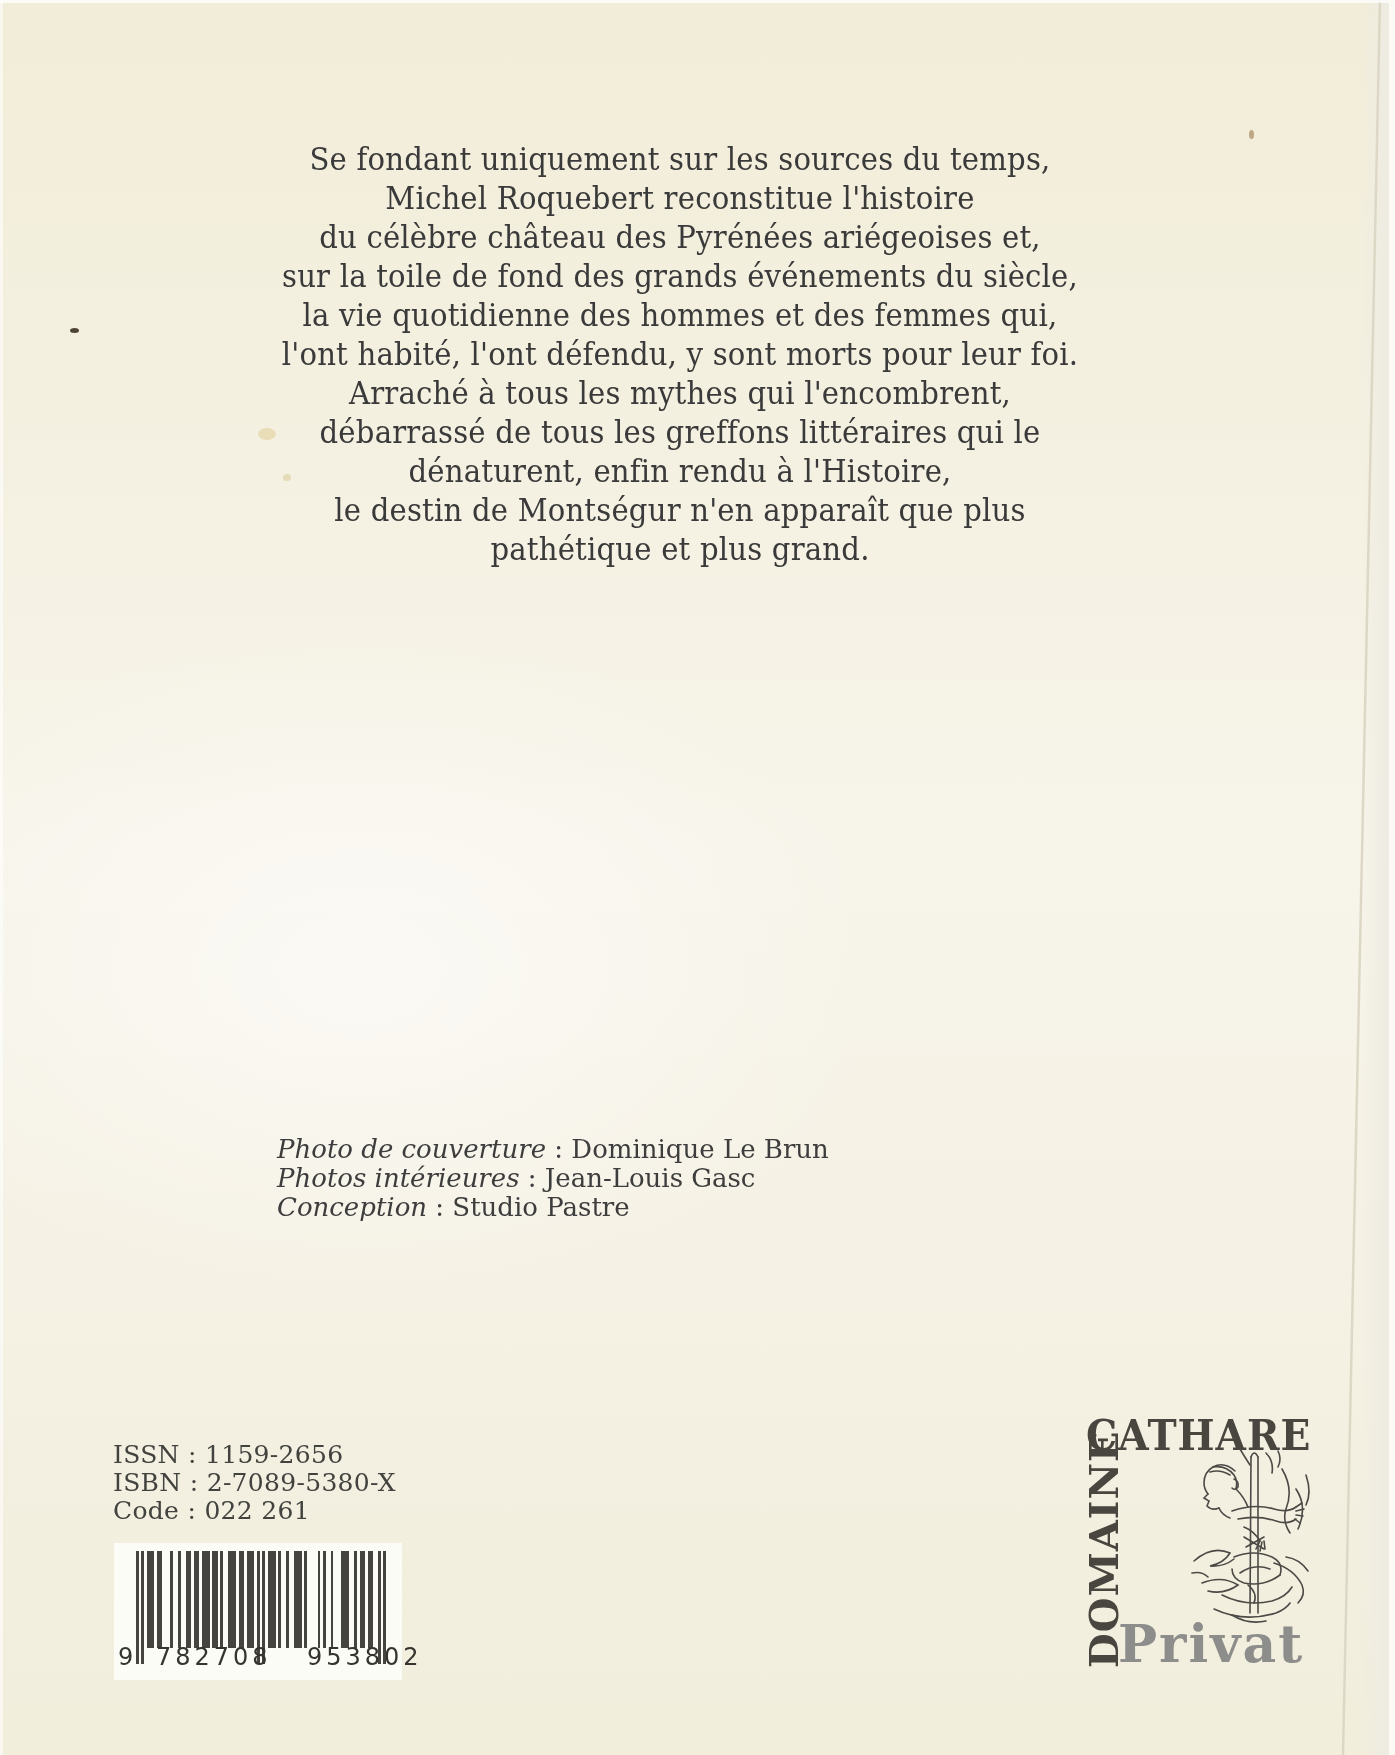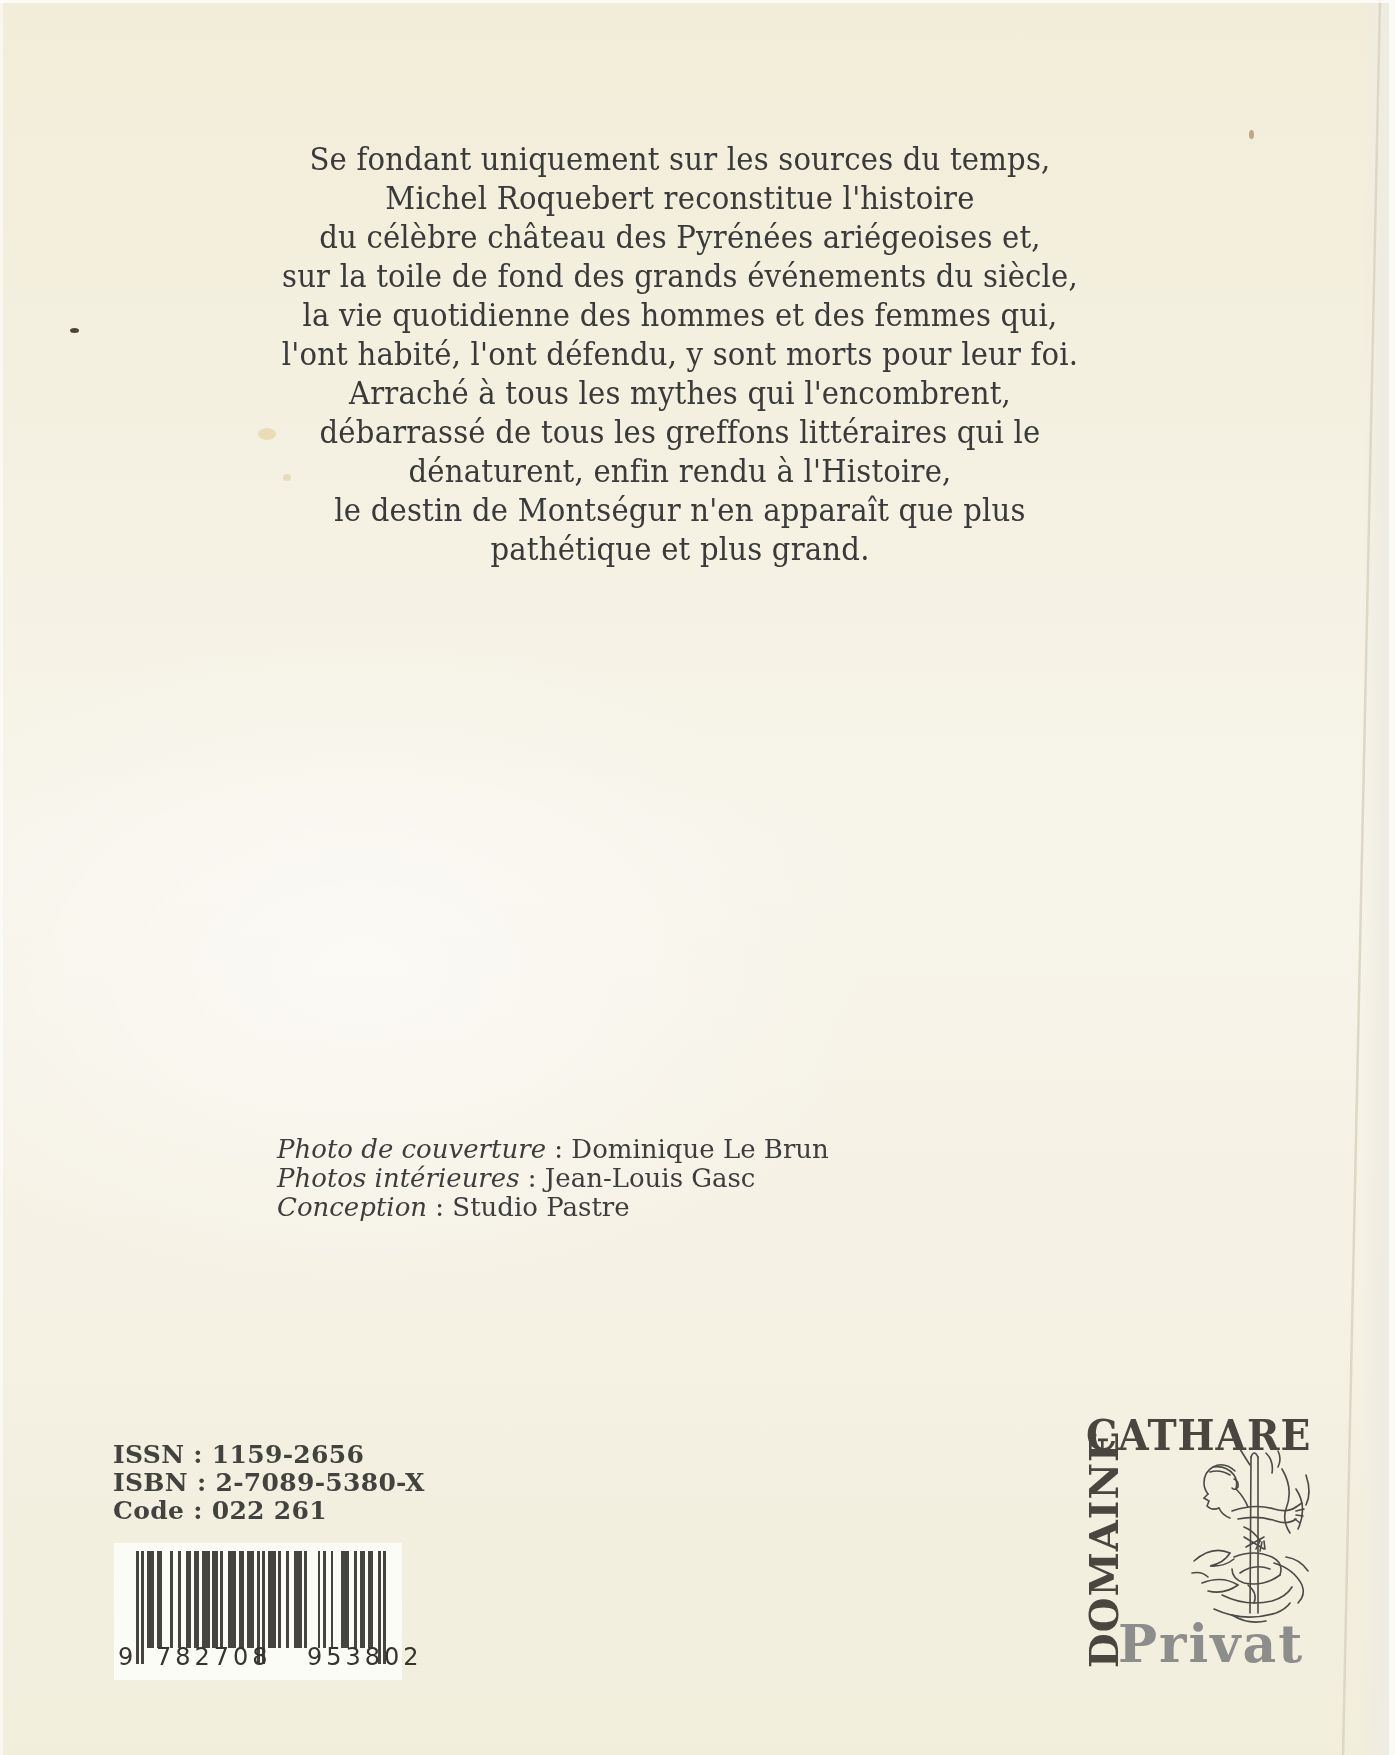--- a/index.html
+++ b/index.html
@@ -42,21 +42,20 @@
     color:#3d3d3d; font-size:26px; line-height:29px;
   }
   .credits .lbl { font-style:italic; }
   .credits .sep { white-space:pre; }
 
   
   .identifiers {
     position:absolute; left:113px; top:1441px;
     color:#42423f; font-size:25px; line-height:28px;
     letter-spacing:0.3px;
-    font-weight:bold;
   }
   .identifiers .sep { white-space:pre; }
 
   
   .barcode-box {
     position:absolute; left:114px; top:1543px; width:288px; height:137px;
     background:#fcfcf7;
   }
   .barcode-bars { position:absolute; left:22px; top:8px; width:250px; height:113px; }
   .barcode-bars rect { fill:#45443f; shape-rendering:crispEdges; }

